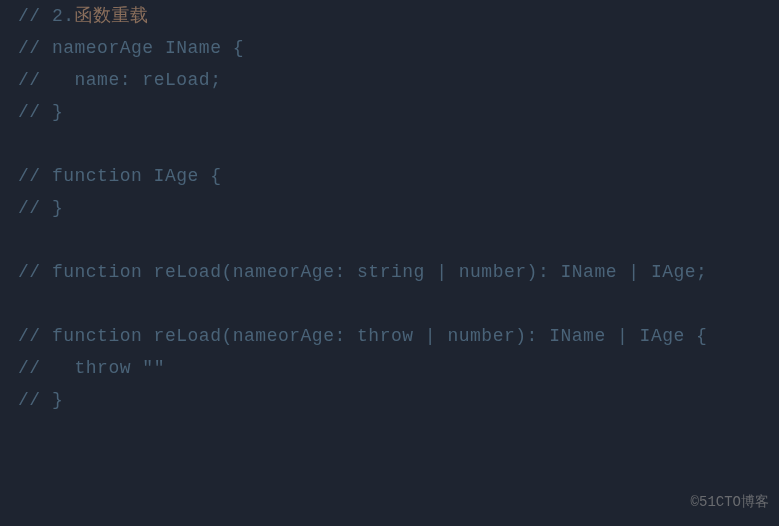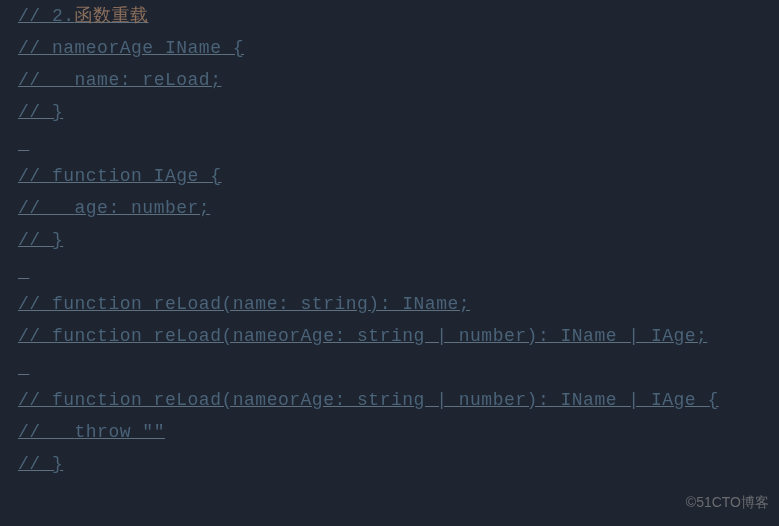--- a/index.html
+++ b/index.html
@@ -15,52 +15,49 @@
       color: #5c7080;
       padding: 0 18px;
       width: 779px;
       height: 526px;
       overflow: hidden;
       position: relative;
     }
     .code-line {
       white-space: pre;
       letter-spacing: 0.5px;
-      text-decoration: underline;
     }
     .comment {
       color: #4a6378;
     }
     .cjk {
       color: #8b6f5c;
     }
     .watermark {
       position: absolute;
       bottom: 8px;
       right: 10px;
       color: #8a8a8a;
       font-size: 14px;
-      font-family: Liberation Sans, sans-serif;
+      font-family: Liberation Mono, monospace;
       opacity: 0.7;
     }
   </style>
 </head>
 <body>
 
 <div>
   <div class="code-line"><span class="comment">// </span><span class="comment">2.</span><span class="cjk">函数重载</span></div>
   <div class="code-line"><span class="comment">// </span><span class="comment">nameorAge IName {</span></div>
   <div class="code-line"><span class="comment">//   </span><span class="comment">name: reLoad;</span></div>
   <div class="code-line"><span class="comment">// </span><span class="comment">}</span></div>
   <div class="code-line">&nbsp;</div>
   <div class="code-line"><span class="comment">// </span><span class="comment">function IAge {</span></div>
-  <div class="code-line"><span class="comment">//   </span><span class="comment">age: number;</span></div>
   <div class="code-line"><span class="comment">// </span><span class="comment">}</span></div>
   <div class="code-line">&nbsp;</div>
-  <div class="code-line"><span class="comment">// </span><span class="comment">function reLoad(name: string): IName;</span></div>
   <div class="code-line"><span class="comment">// </span><span class="comment">function reLoad(nameorAge: string | number): IName | IAge;</span></div>
   <div class="code-line">&nbsp;</div>
-  <div class="code-line"><span class="comment">// </span><span class="comment">function reLoad(nameorAge: string | number): IName | IAge {</span></div>
+  <div class="code-line"><span class="comment">// </span><span class="comment">function reLoad(nameorAge: throw | number): IName | IAge {</span></div>
   <div class="code-line"><span class="comment">//   </span><span class="comment">throw ""</span></div>
   <div class="code-line"><span class="comment">// </span><span class="comment">}</span></div>
 </div>
 
 <div class="watermark">©51CTO博客</div>
 
 </body></html>

